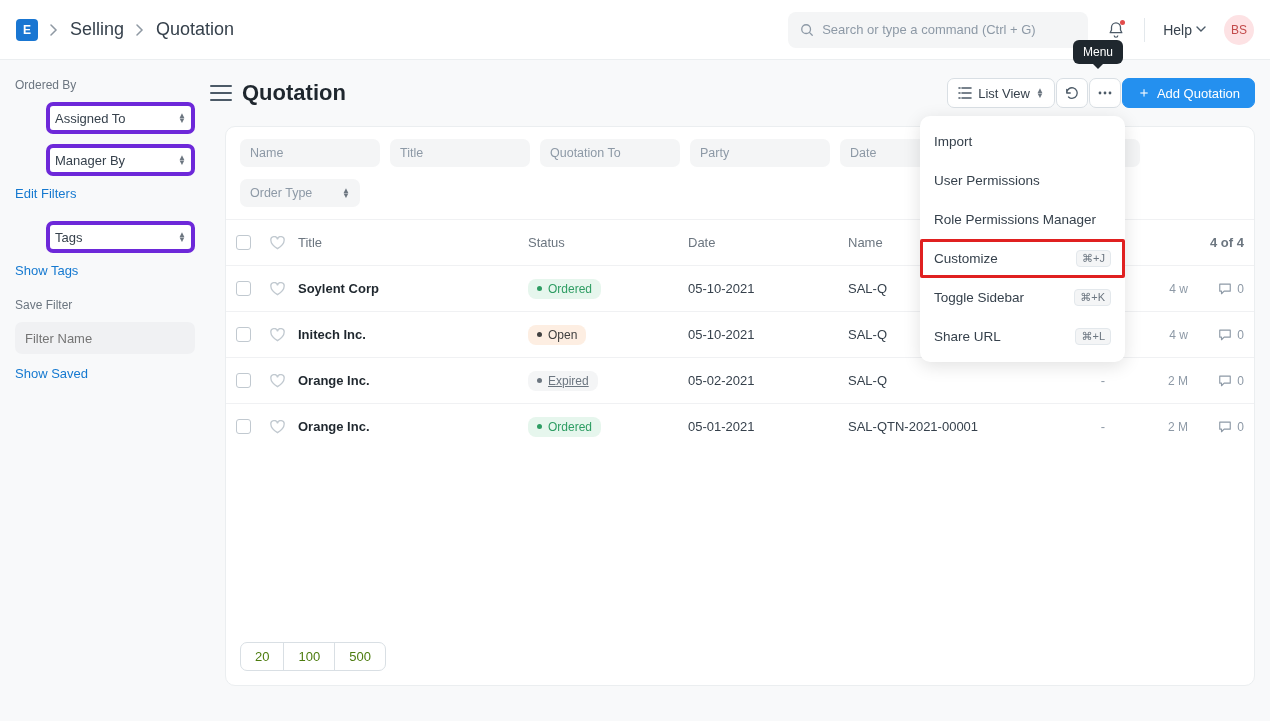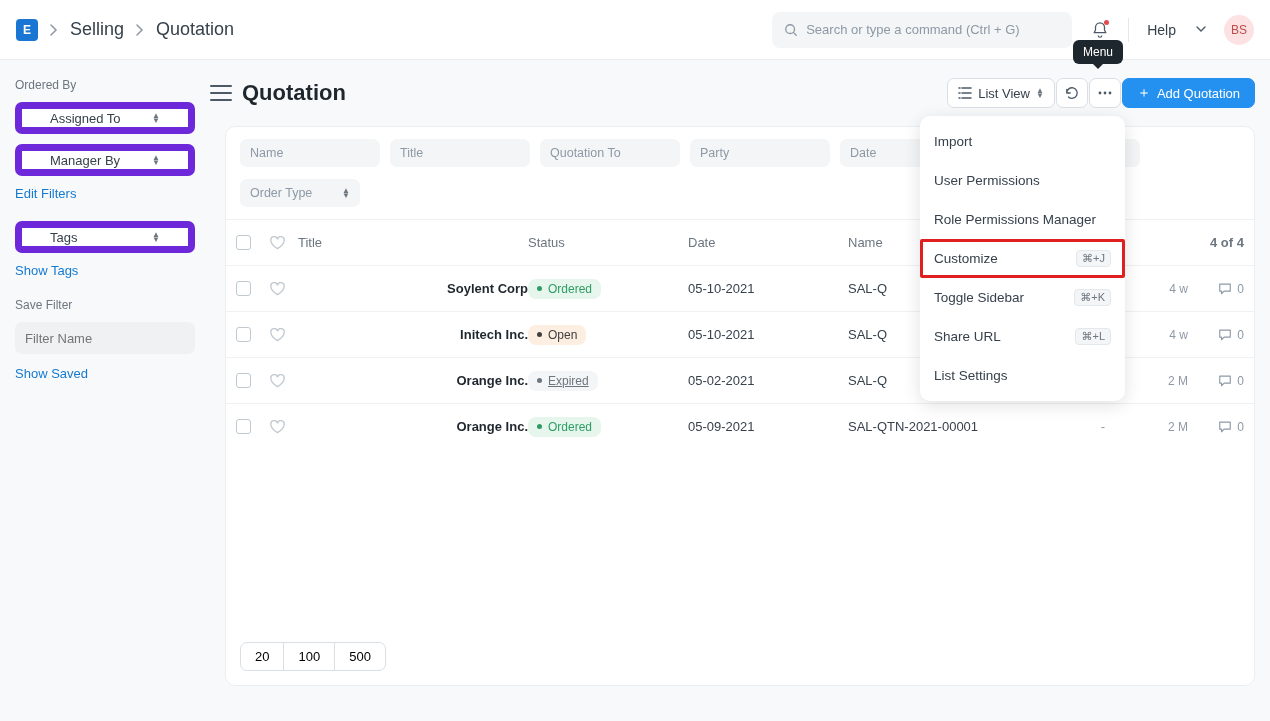--- a/index.html
+++ b/index.html
@@ -8,21 +8,21 @@
   .navbar { height: 60px; border-bottom: 1px solid #ebeef0; display: flex; align-items: center; padding: 0 16px; justify-content: space-between; }
   .nav-left { display: flex; align-items: center; gap: 12px; }
   .logo { width: 22px; height: 22px; background: #1976d2; border-radius: 4px; color: #fff; font-weight: 700; font-size: 12px; display: flex; align-items: center; justify-content: center; }
   .crumb-sep { color: #8f99a3; font-size: 12px; }
   .crumb { color: #36414c; font-size: 18px; }
   .nav-right { display: flex; align-items: center; gap: 18px; }
   .searchbox { width: 300px; height: 36px; background: #f4f5f6; border-radius: 8px; display: flex; align-items: center; padding: 0 12px; color: #8d99a6; gap: 8px; text-align: center; }
   .nav-icon { width: 20px; height: 20px; display: flex; align-items: center; justify-content: center; color: #4c5a67; position: relative; }
   .bell-dot { position: absolute; top: 0; right: 1px; width: 5px; height: 5px; background: #e24c4c; border-radius: 50%; }
   .nav-sep { width: 1px; height: 24px; background: #e3e8ec; }
-  .help { display: flex; align-items: center; gap: 20px; color: #36414c; font-size: 14px; }
+  .help { display: flex; align-items: center; gap: 4px; color: #36414c; font-size: 14px; }
   .avatar { width: 30px; height: 30px; border-radius: 50%; background: #fde2e4; color: #c24a4a; display: flex; align-items: center; justify-content: center; font-size: 12px; font-weight: 500; }
 
   
   .body { display: flex; height: calc(721px - 60px); background: #f8f9fa; }
   .sidebar { width: 210px; padding: 18px 15px; }
   .page-area { flex: 1; padding: 18px 15px 0 0; position: relative; }
 
   .page-head { display: flex; align-items: center; justify-content: space-between; margin-bottom: 18px; padding-left: 0; }
   .page-title-wrap { display: flex; align-items: center; gap: 10px; }
   .hamburger { width: 22px; height: 16px; display: flex; flex-direction: column; justify-content: space-between; }
@@ -39,50 +39,50 @@
   .tooltip::after { content: ""; position: absolute; bottom: -5px; left: 50%; margin-left: -5px; border: 5px solid transparent; border-top-color: #1f272e; border-bottom: none; }
 
   
   .dropdown { position: absolute; top: 38px; right: 130px; width: 205px; background: #fff; border-radius: 10px; box-shadow: 0 4px 18px rgba(0,0,0,0.12); padding: 6px 0; z-index: 50; }
   .dropdown-item { height: 39px; display: flex; align-items: center; justify-content: space-between; padding: 0 14px; font-size: 13.5px; color: #36414c; }
   .dropdown-item.highlighted { outline: 3px solid #e02020; outline-offset: -3px; border-radius: 2px; }
   .kbd { background: #f4f5f6; border: 1px solid #e3e8ec; border-radius: 4px; padding: 1px 5px; font-size: 11px; color: #6c7680; }
 
   
   .side-label { font-size: 12px; color: #6c7680; margin-bottom: 10px; }
-  .select { height: 32px; border: 7px solid #6d28d9; border-radius: 7px; background: #fff; display: flex; align-items: center; justify-content: space-between; padding: 0 28px; font-size: 13px; color: #36414c; margin-bottom: 10px; }
+  .select { height: 32px; border: 4px solid #6d28d9; border-radius: 7px; background: #fff; display: flex; align-items: center; justify-content: space-between; padding: 0 5px; font-size: 13px; color: #36414c; margin-bottom: 10px; margin-left: 31px; }
   .updown { display:flex; flex-direction:column; line-height:5px; font-size:8px; color:#6c7680; }
   .link { color: #1579d0; font-size: 13px; margin-bottom: 20px; display: inline-block; }
   .filter-name-input { width: 100%; height: 32px; background: #f0f1f3; border: none; border-radius: 7px; padding: 0 10px; font-size: 13px; color: #8d99a6; margin-bottom: 12px; }
 
   
   .card { background: #fff; border-radius: 10px; border: 1px solid #ebeef0; margin-left: 15px; min-height: 560px; display:flex; flex-direction:column; }
   .filter-row { display: flex; gap: 10px; padding: 12px 14px; flex-wrap: wrap; }
   .chip { height: 28px; background: #f4f5f6; border-radius: 7px; padding: 0 10px; font-size: 12.5px; color: #8d99a6; display: flex; align-items: center; min-width: 120px; justify-content: space-between; }
   .chip.wide { min-width: 140px; }
   .chip .updown { }
 
   .list-header, .list-row { display: grid; grid-template-columns: 34px 28px 230px 160px 160px 230px 50px 60px 56px; align-items: center; height: 46px; border-top: 1px solid #f0f1f3; padding: 0 10px; font-size: 13px; }
   .list-header { color: #6c7680; font-weight: 400; border-top: 1px solid #f0f1f3; }
   .list-header .count-col { grid-column: 7 / span 3; text-align: right; font-size: 13px; color: #6c7680; font-weight: bold; }
   .check { width: 15px; height: 15px; border: 1.5px solid #c1c9d0; border-radius: 3px; }
   .heart { color: #c1c9d0; }
-  .row-title { font-weight: 600; color: #1f272e; text-align: right; }
+  .row-title { font-weight: 600; color: #1f272e; }
   .status-pill { display: inline-flex; align-items: center; gap: 6px; padding: 3px 9px; border-radius: 8px; font-size: 12px; }
   .status-pill.ordered { background: #e6f6ed; color: #2e9d63; }
   .status-pill.open { background: #fdeee2; color: #404040; }
   .status-pill.expired { background: #f4f5f6; color: #6c7680; text-decoration: underline; }
   .dot { width: 5px; height: 5px; border-radius: 50%; background: currentColor; }
   .gt { text-align: center; color: #8d99a6; }
   .age { text-align: right; color: #8d99a6; font-size: 12px; }
   .comments { display: flex; align-items: center; justify-content: flex-end; gap: 5px; color: #8d99a6; font-size: 12px; }
 
   .pager { display: flex; padding: 14px; margin-top: auto; }
   .pager-group { display: inline-flex; border: 1px solid #d9dfe4; border-radius: 7px; overflow: hidden; }
-  .pager-btn { padding: 6px 14px; font-size: 13px; color: #000000; border-right: 1px solid #d9dfe4; }
+  .pager-btn { padding: 6px 14px; font-size: 13px; color: #4d7c0f; border-right: 1px solid #d9dfe4; }
   .pager-btn:last-child { border-right: none; }
 
   svg { display: block; }
 </style>
 </head>
 <body>
 
 <div class="navbar">
   <div class="nav-left">
     <div class="logo">E</div>
@@ -220,23 +220,20 @@
             <span class="kbd">⌘+J</span>
           </div>
           <div class="dropdown-item">
             <span>Toggle Sidebar</span>
             <span class="kbd">⌘+K</span>
           </div>
           <div class="dropdown-item">
             <span>Share URL</span>
             <span class="kbd">⌘+L</span>
           </div>
-          <div class="dropdown-item">
-              <span>List Settings</span>
-            </div>
         </div>
       </div>
     </div>
 
     <div class="card">
       <div class="filter-row">
         <div class="chip wide">
             <span>Name</span>
           </div>
         <div class="chip wide">
@@ -364,21 +361,21 @@
             <div class="heart">
               <svg width="15" height="14" viewBox="0 0 16 14">
                 <path d="M8 13S1 8.5 1 4.5A3.5 3.5 0 018 3a3.5 3.5 0 017 1.5C15 8.5 8 13 8 13z" stroke="#c1c9d0" stroke-width="1.4" fill="none"></path>
               </svg>
             </div>
             <div class="row-title">Orange Inc.</div>
             <div><span class="status-pill ordered">
                 <span class="dot"></span>
                 <span>Ordered</span>
               </span></div>
-            <div>05-09-2021</div>
+            <div>05-01-2021</div>
             <div>SAL-QTN-2021-00001</div>
             <div class="gt">-</div>
             <div class="age">2 M</div>
             <div class="comments">
               <svg width="14" height="13" viewBox="0 0 16 14">
                 <path d="M2 2h12v8H7l-3 3v-3H2z" stroke="#8d99a6" stroke-width="1.3" fill="none" stroke-linejoin="round"></path>
               </svg>
               <span>0</span>
             </div>
           </div>

